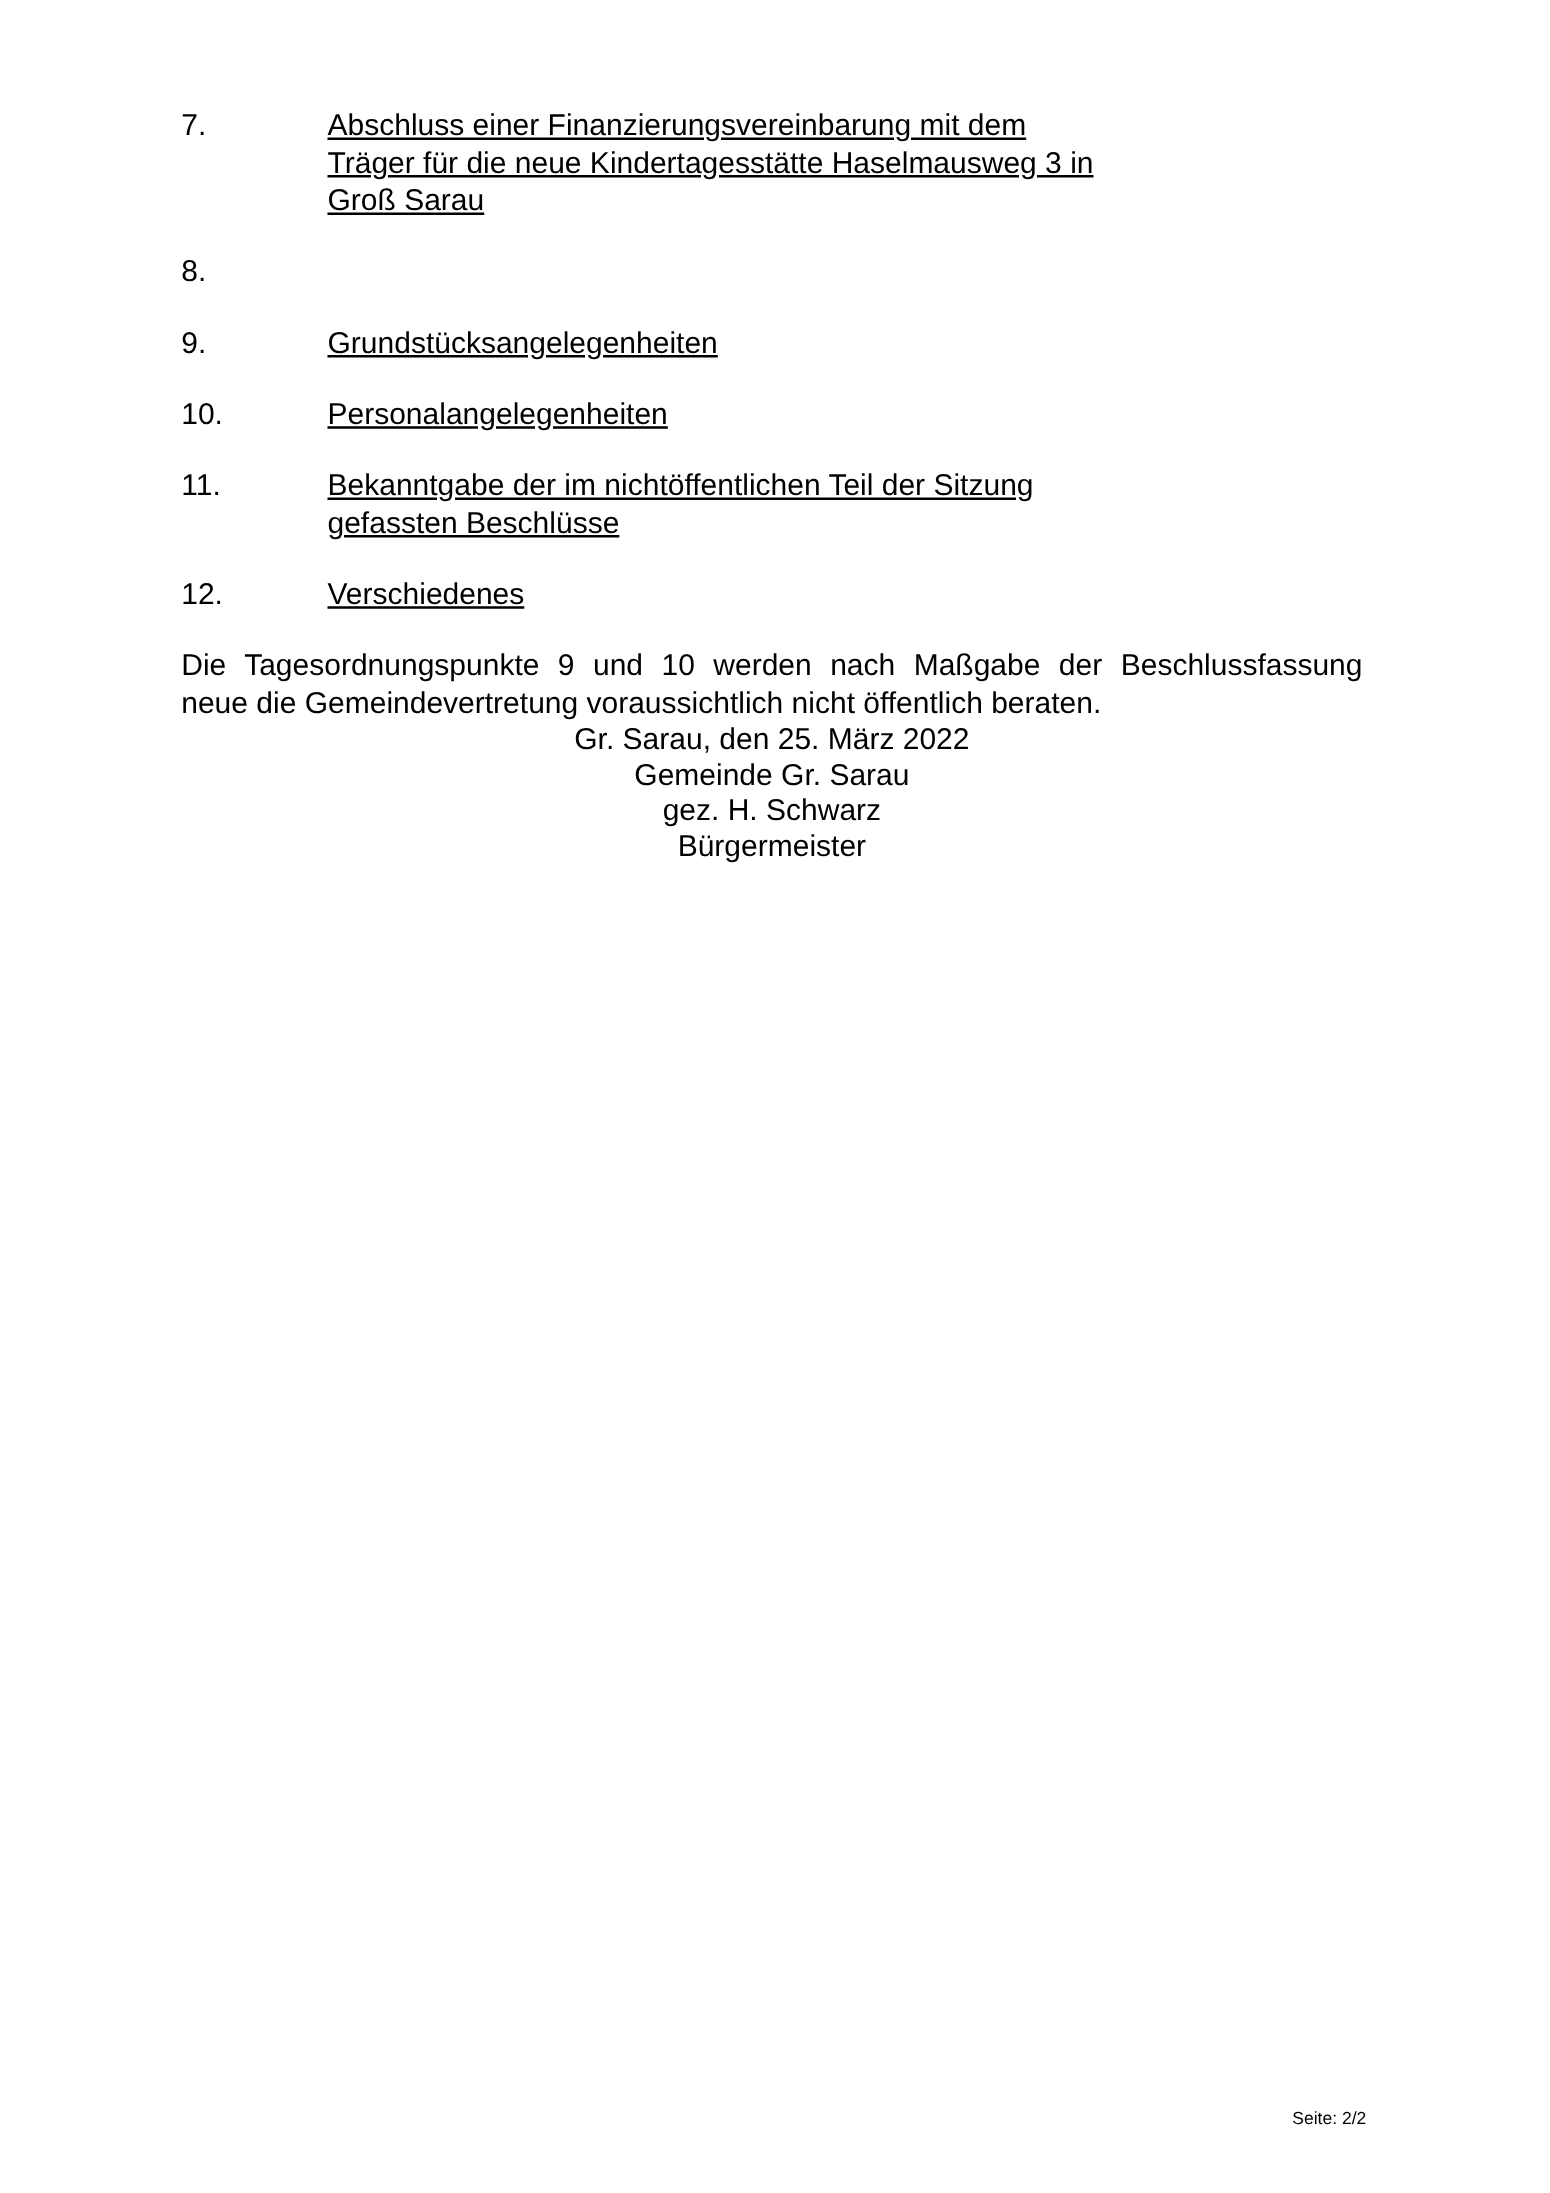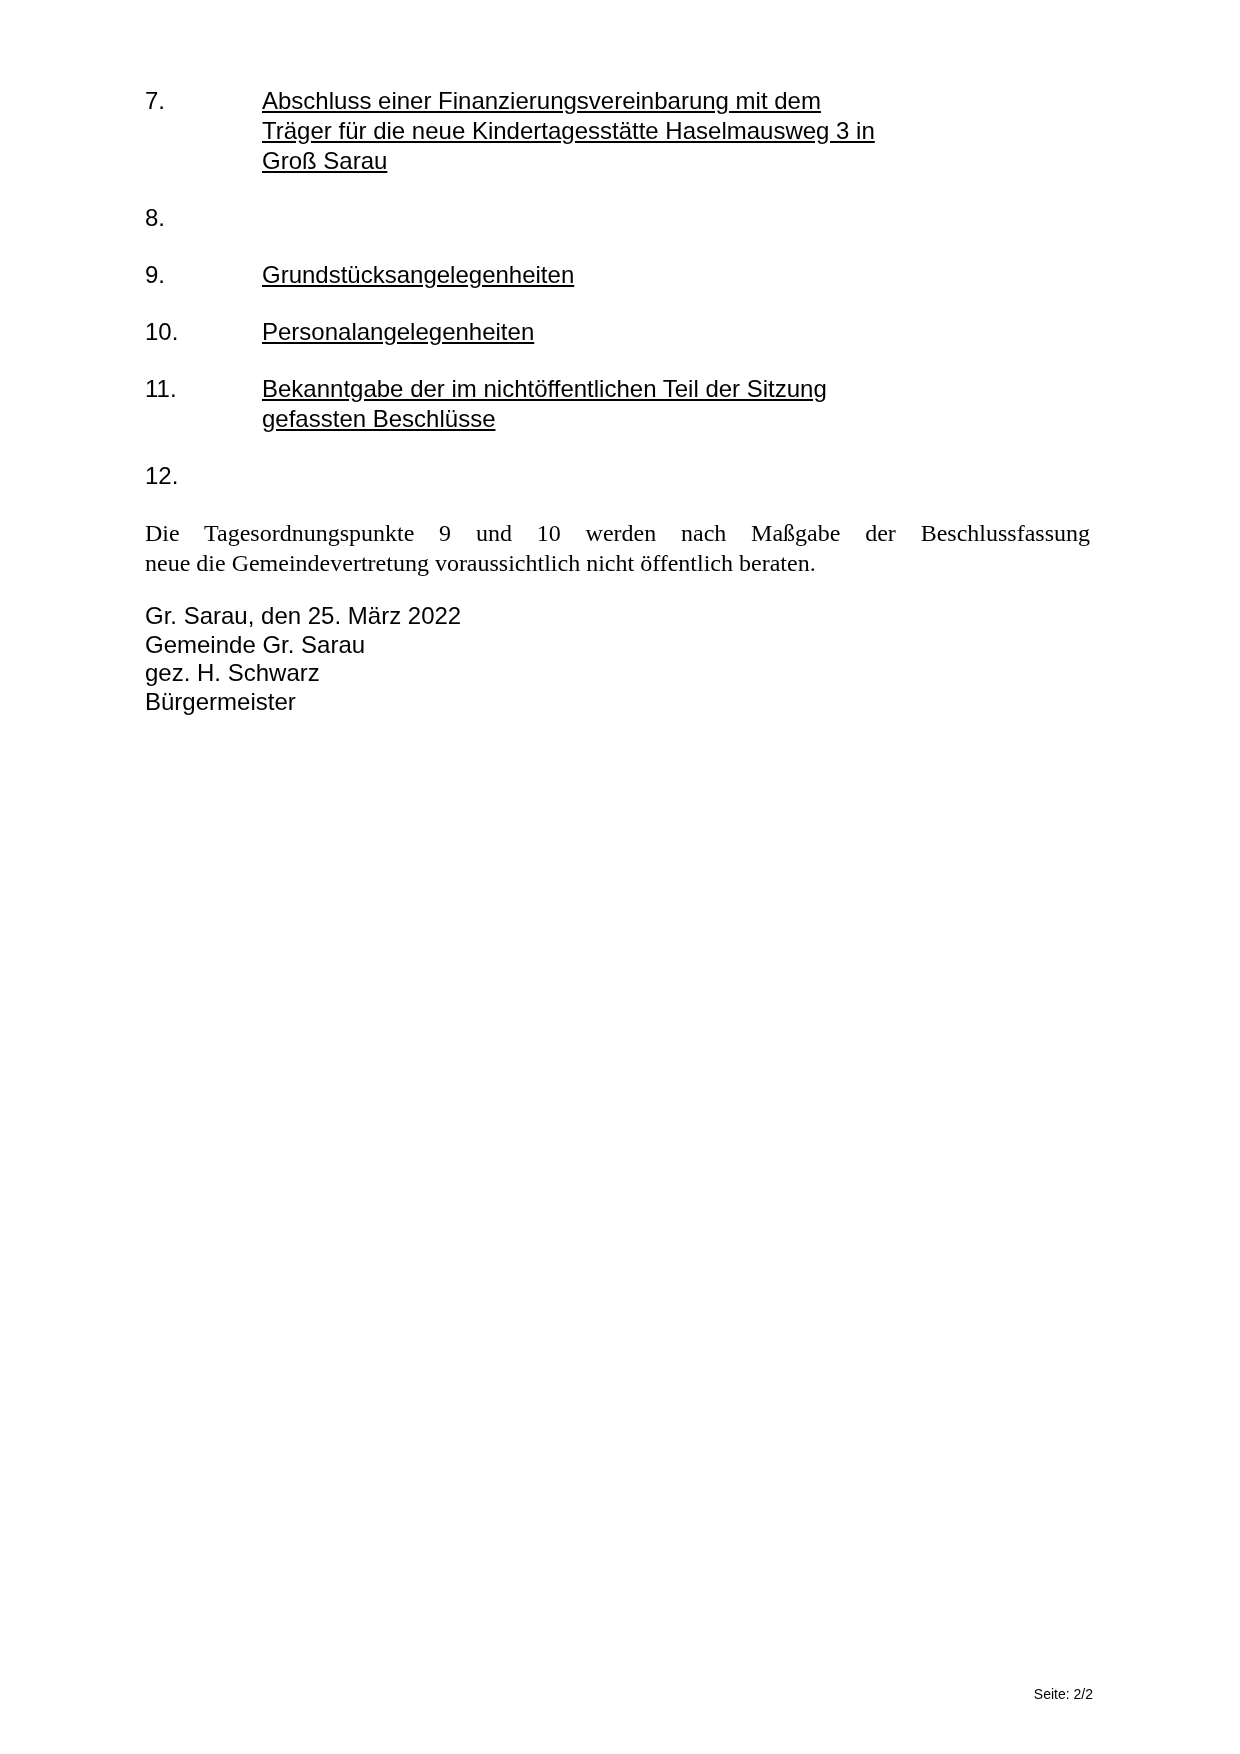--- a/index.html
+++ b/index.html
@@ -32,29 +32,28 @@
     flex: 0 0 117px;
     width: 117px;
   }
   .agenda-text {
     white-space: pre-line;
     flex: 1 1 auto;
     text-decoration: underline;
   }
   .note {
     margin-top: 4px;
-    font-family: Liberation Serif, serif;
   }
   .note-line-justified {
     text-align: justify;
     text-align-last: justify;
   }
   .signature {
-    margin-top: 24px;
     line-height: 28.5px;
+    text-align: center;
   }
   .page-footer {
     position: absolute;
     top: 1683px;
     right: 147px;
     font-size: 14px;
     line-height: 22px;
   }
 </style>
 </head>
@@ -87,20 +86,21 @@
       </div>
 
       <div class="agenda-item">
         <div class="agenda-number">11.</div>
         <div class="agenda-text">Bekanntgabe der im nichtöffentlichen Teil der Sitzung
 gefassten Beschlüsse</div>
       </div>
 
       <div class="agenda-item">
         <div class="agenda-number">12.</div>
+        <div class="agenda-text">Verschiedenes</div>
       </div>
 
     </div>
 
     <div class="note">
       <div class="note-line-justified">Die Tagesordnungspunkte 9 und 10 werden nach Maßgabe der Beschlussfassung</div>
       <div>neue die Gemeindevertretung voraussichtlich nicht öffentlich beraten.</div>
     </div>
 
     <div class="signature">

